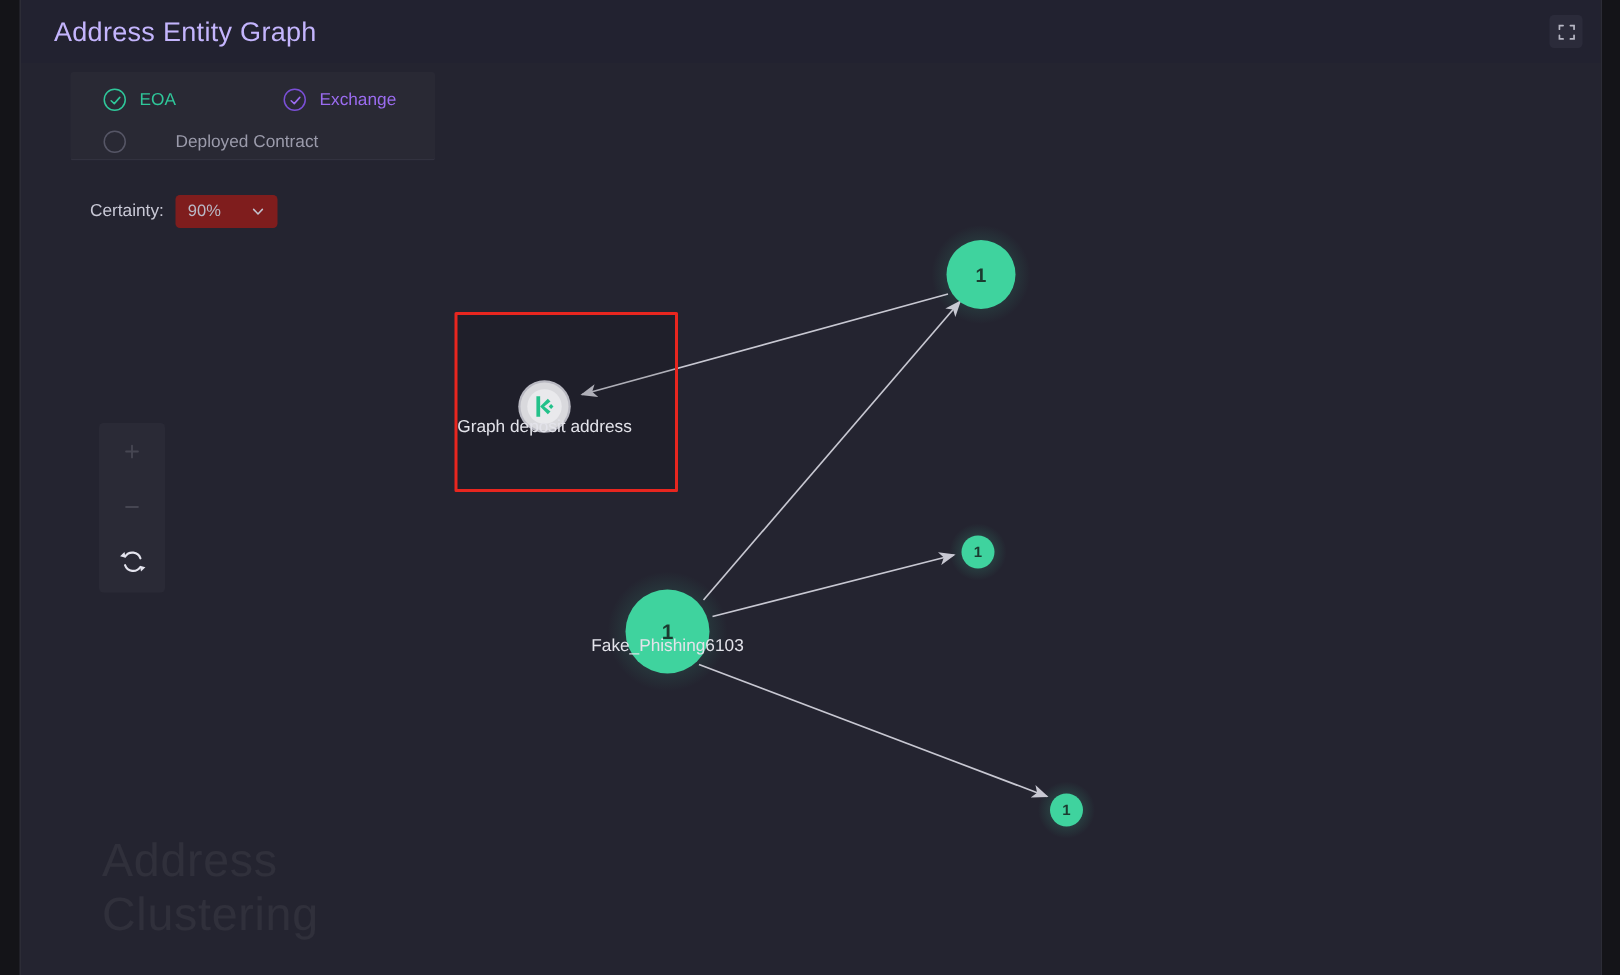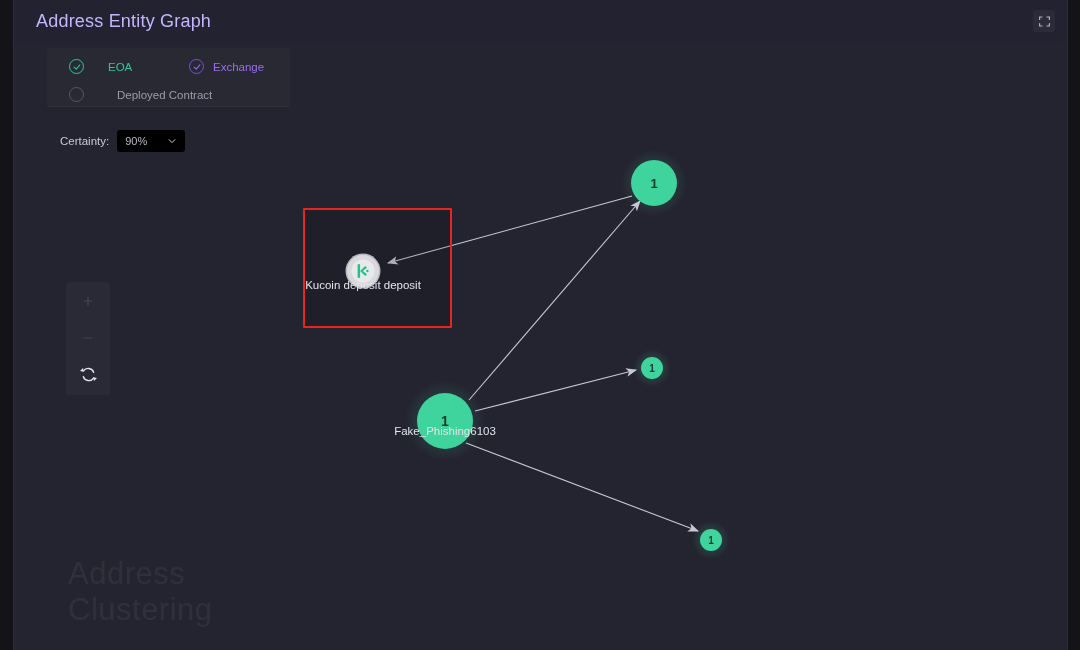--- a/index.html
+++ b/index.html
@@ -121,42 +121,42 @@
     display: inline-flex;
     align-items: center;
     justify-content: center;
     flex: 0 0 auto;
     box-sizing: border-box;
   }
   .chk-eoa      { border-color: #2fc79a; }
   .chk-exchange { border-color: #7a4fd6; }
   .chk-contract { border-color: #565666; }
 
-  .lbl-eoa      { color: #2fc79a; margin-left: 15px; }
+  .lbl-eoa      { color: #2fc79a; }
   .lbl-exchange { color: #9b6cf0; text-align: right; }
   .lbl-contract { color: #9b9bab; }
 
   
   .certainty-row {
     position: absolute;
     left: 46px;
     top: 130px;
     display: flex;
     align-items: center;
     gap: 8px;
     justify-content: center;
   }
   .certainty-label {
     font-size: 11.5px;
     color: #c9c9d6;
   }
   .certainty-select {
     width: 68px;
     height: 22px;
-    background: #000000;
+    background: #7f1d1d;
     border-radius: 3px;
     display: flex;
     align-items: center;
     justify-content: space-between;
     padding: 0 8px;
     box-sizing: border-box;
     cursor: pointer;
   }
   .certainty-value {
     font-size: 11px;
@@ -321,21 +321,21 @@
       <div class="exchange-node-icon">
         <svg width="24" height="24" viewBox="0 0 24 24">
           <circle cx="12" cy="12" r="11.5" fill="#e9e9ec"></circle>
           <g fill="#23c18a">
             <path d="M6.6 5.2h2.5v13.6H6.6z"></path>
             <path d="M9.1 12l5.1-5.1 1.8 1.8L11.8 12l4.2 3.3-1.8 1.8z"></path>
             <path d="M16.4 10.4l1.6 1.6-1.6 1.6-1.6-1.6z"></path>
           </g>
         </svg>
       </div>
-      <div class="node-label" style="top:24px;">Kucoin deposit deposit</div>
+      <div class="node-label" style="top:24px;">Graph deposit address</div>
     </div>
 
     <div class="node" style="left:431px; top:421px;">
       <div class="node-circle" style="width:56px;height:56px;font-size:14px;">1</div>
       <div class="node-label" style="top:32px;">Fake_Phishing6103</div>
     </div>
 
     <div class="node" style="left:638px; top:368px;">
       <div class="node-circle" style="width:22px;height:22px;font-size:10px;">1</div>
     </div>

